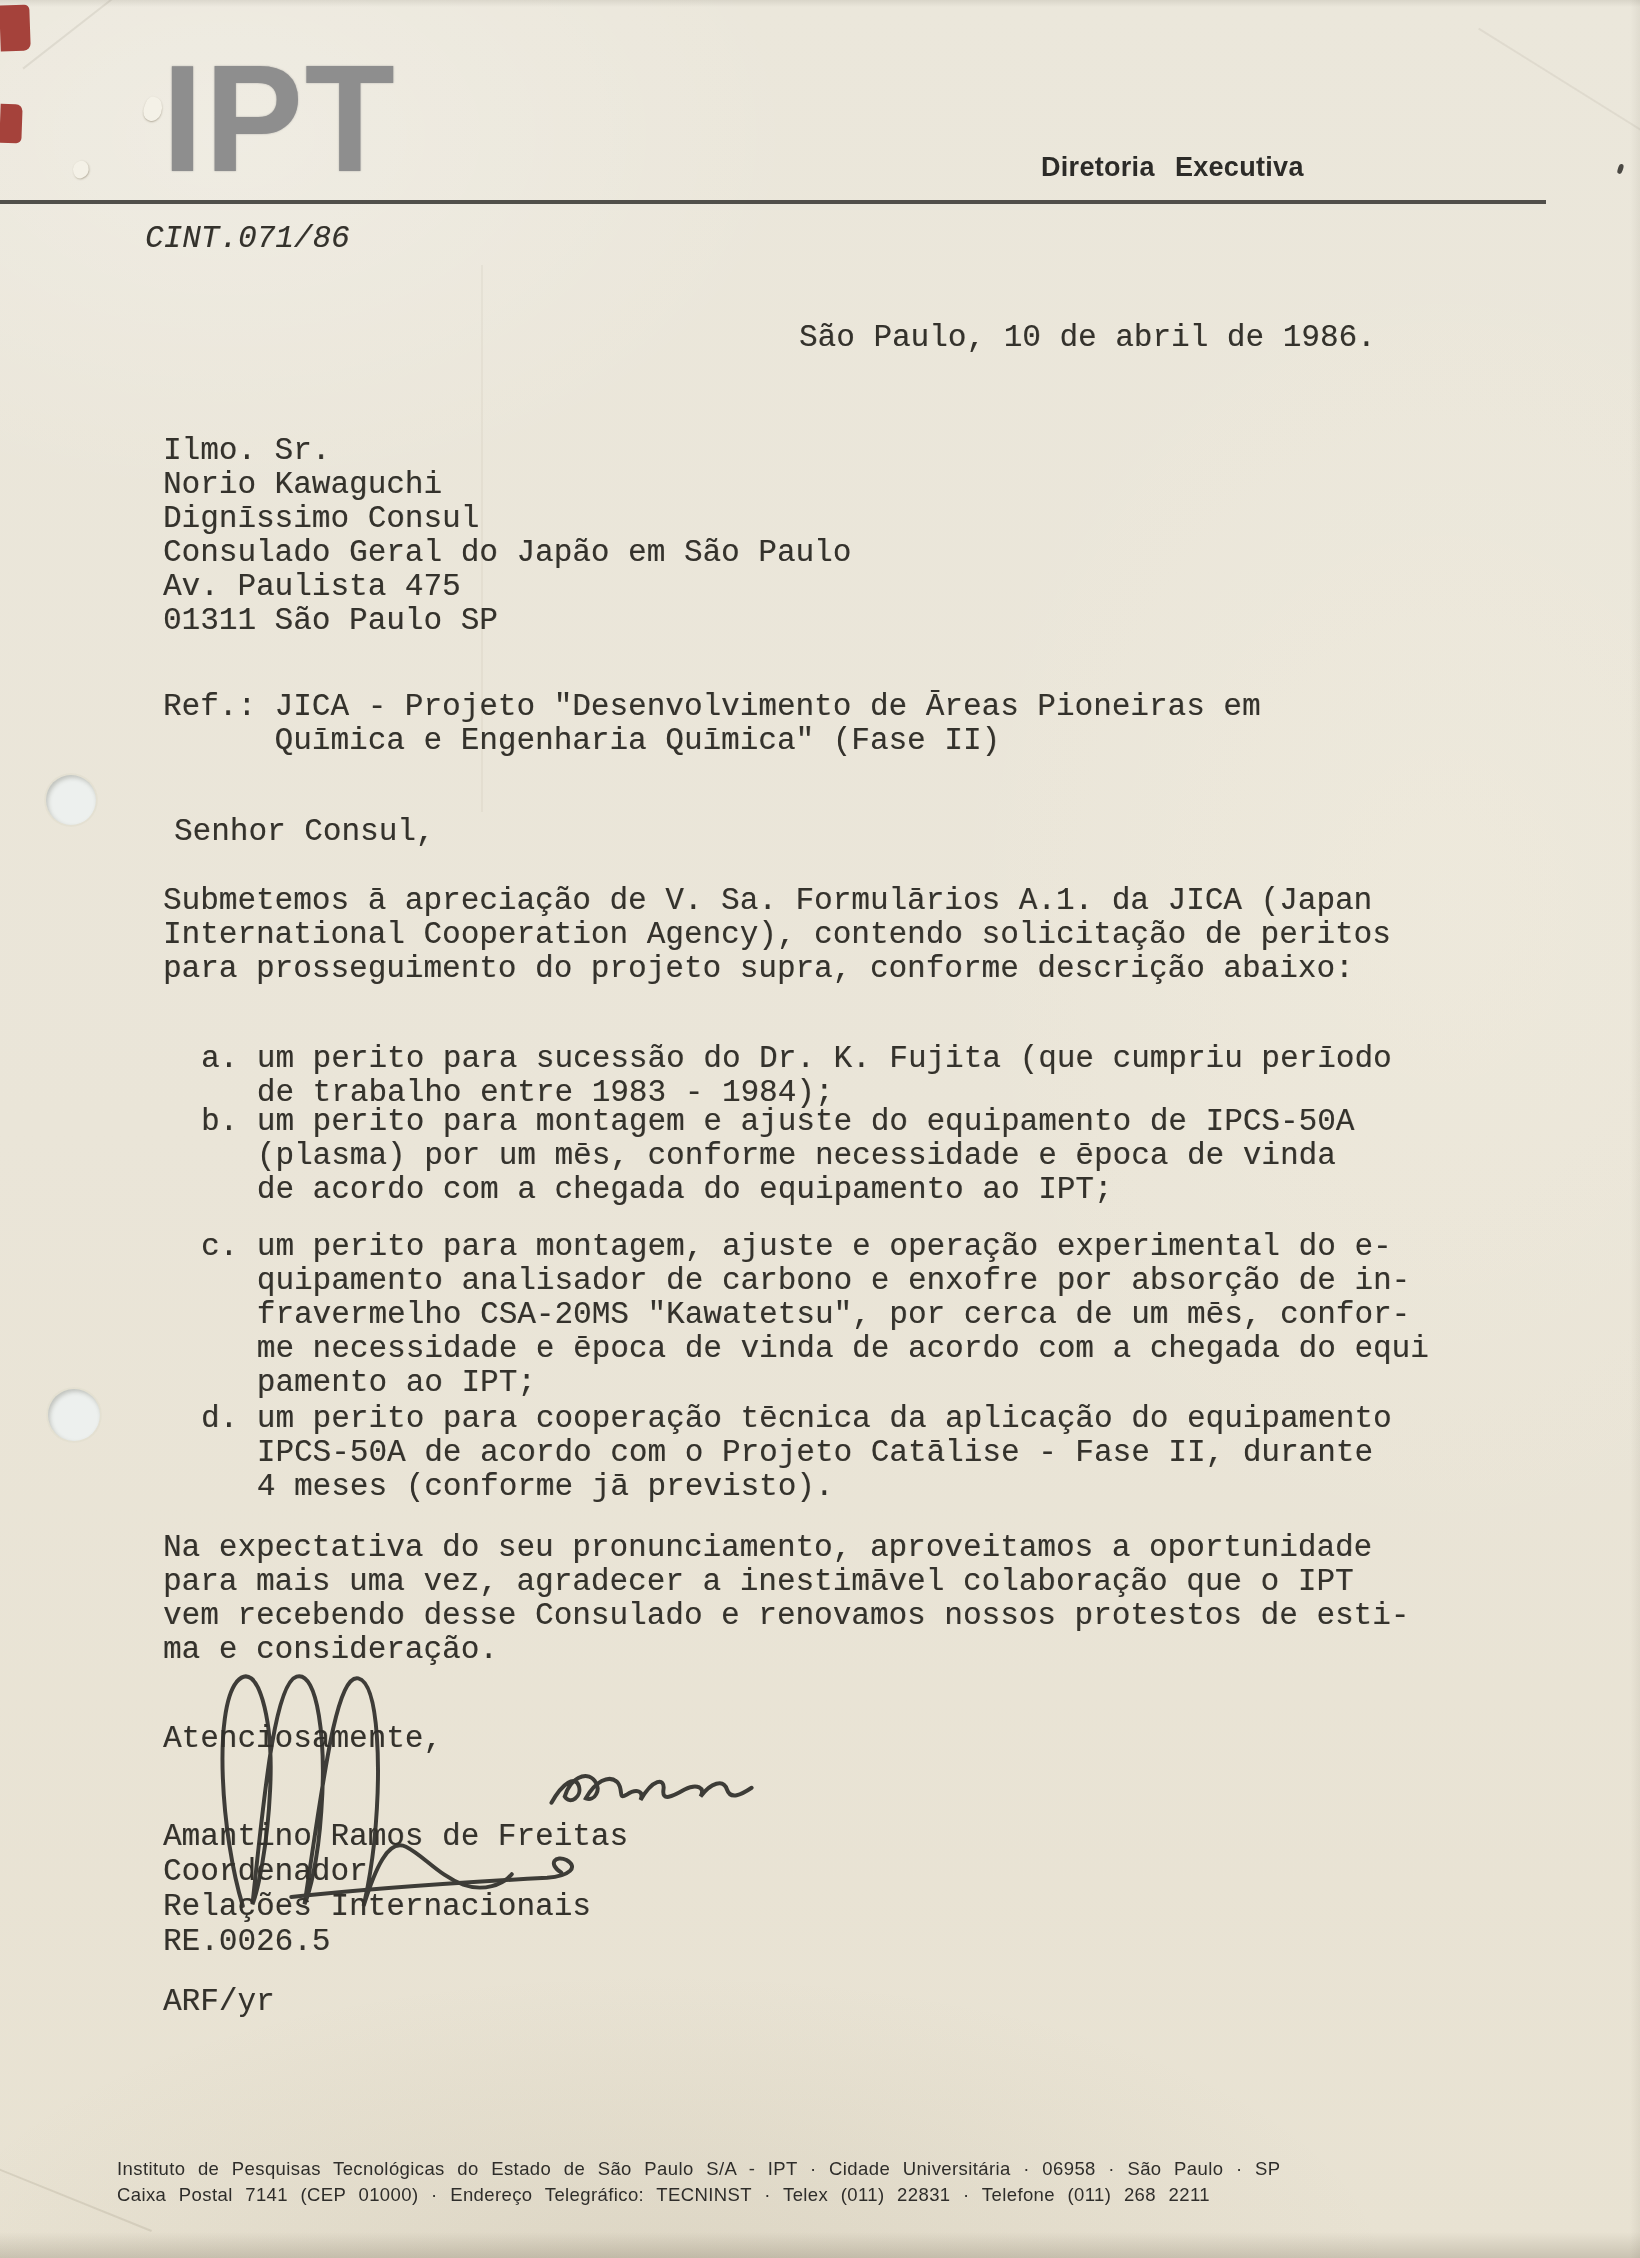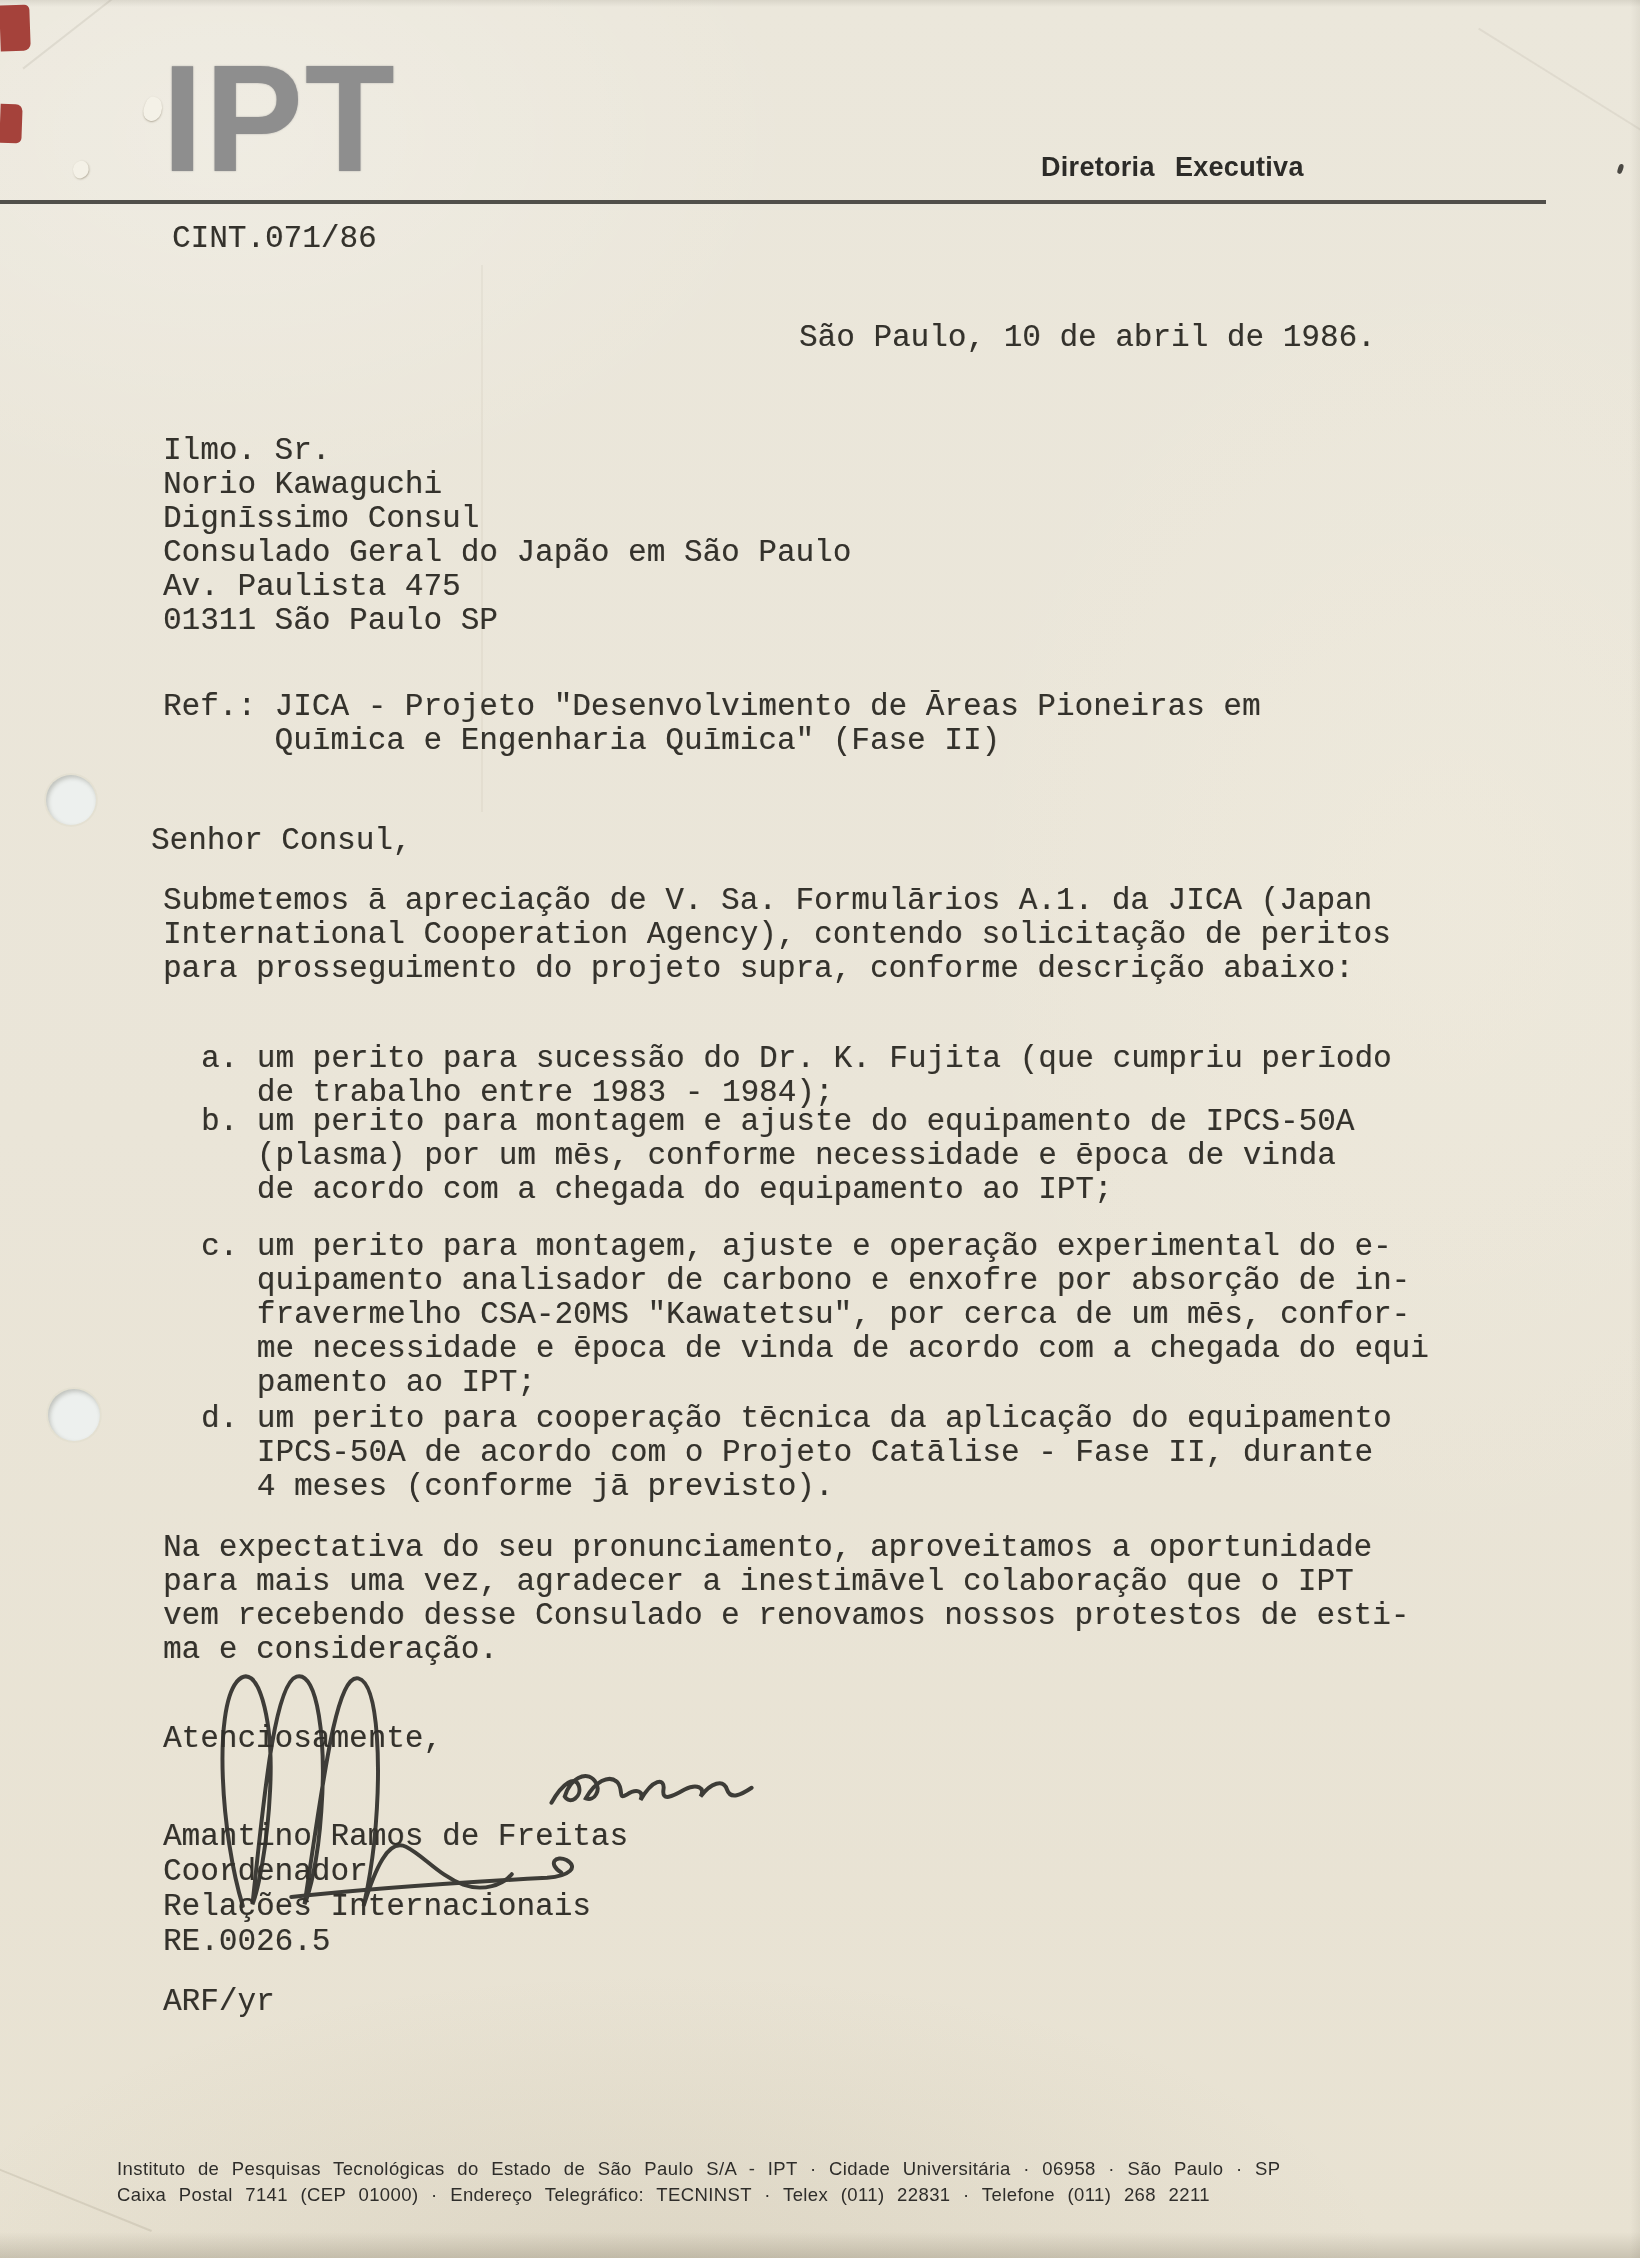--- a/index.html
+++ b/index.html
@@ -67,32 +67,32 @@
   <div class="crease" style="left:481px;top:265px;width:1.8px;height:547px;background:rgba(90,80,60,0.05);"></div>
   <div class="speck" style="left:144px;top:97px;width:17.6px;height:24px;border-radius:40% 60% 50% 50%;transform:rotate(20deg);"></div>
   <div class="speck" style="left:73px;top:161px;width:16px;height:17px;border-radius:55% 45% 60% 40%;transform:rotate(-15deg);"></div>
   <div class="fleck" style="left:1618px;top:164px;width:5.3px;height:9.7px;transform:rotate(18deg);"></div>
   <div class="punch-hole" style="left:46px;top:775px;width:50px;height:50px;"></div>
   <div class="punch-hole" style="left:48px;top:1389px;width:52px;height:52px;"></div>
 
   <div class="logo">IPT</div>
   <div class="dept sans">Diretoria Executiva</div>
   <div class="rule"></div>
-  <div class="mono" style="left:172px;top:222px;">CINT.071/86</div>
+  <div class="mono" style="left:145px;top:222px;font-style:italic;">CINT.071/86</div>
 
   <div class="mono" style="left:799px;top:321px;">São Paulo, 10 de abril de 1986.</div>
   <div class="mono" style="left:163px;top:434px;">Ilmo. Sr.
 Norio Kawaguchi
 Dignīssimo Consul
 Consulado Geral do Japão em São Paulo
 Av. Paulista 475
 01311 São Paulo SP</div>
   <div class="mono" style="left:163px;top:690px;">Ref.: JICA - Projeto "Desenvolvimento de Āreas Pioneiras em
       Quīmica e Engenharia Quīmica" (Fase II)</div>
-  <div class="mono" style="left:151px;top:815px;margin-top:9px;">Senhor Consul,</div>
+  <div class="mono" style="left:174px;top:815px;">Senhor Consul,</div>
   <div class="mono" style="left:163px;top:884px;">Submetemos ā apreciação de V. Sa. Formulārios A.1. da JICA (Japan
 International Cooperation Agency), contendo solicitação de peritos
 para prosseguimento do projeto supra, conforme descrição abaixo:</div>
   <div class="mono" style="left:201px;top:1022px;margin-top:20px;">a. um perito para sucessão do Dr. K. Fujita (que cumpriu perīodo
    de trabalho entre 1983 - 1984);</div>
   <div class="mono" style="left:201px;top:1105px;">b. um perito para montagem e ajuste do equipamento de IPCS-50A
    (plasma) por um mēs, conforme necessidade e ēpoca de vinda
    de acordo com a chegada do equipamento ao IPT;</div>
   <div class="mono" style="left:201px;top:1230px;">c. um perito para montagem, ajuste e operação experimental do e-
    quipamento analisador de carbono e enxofre por absorção de in-

